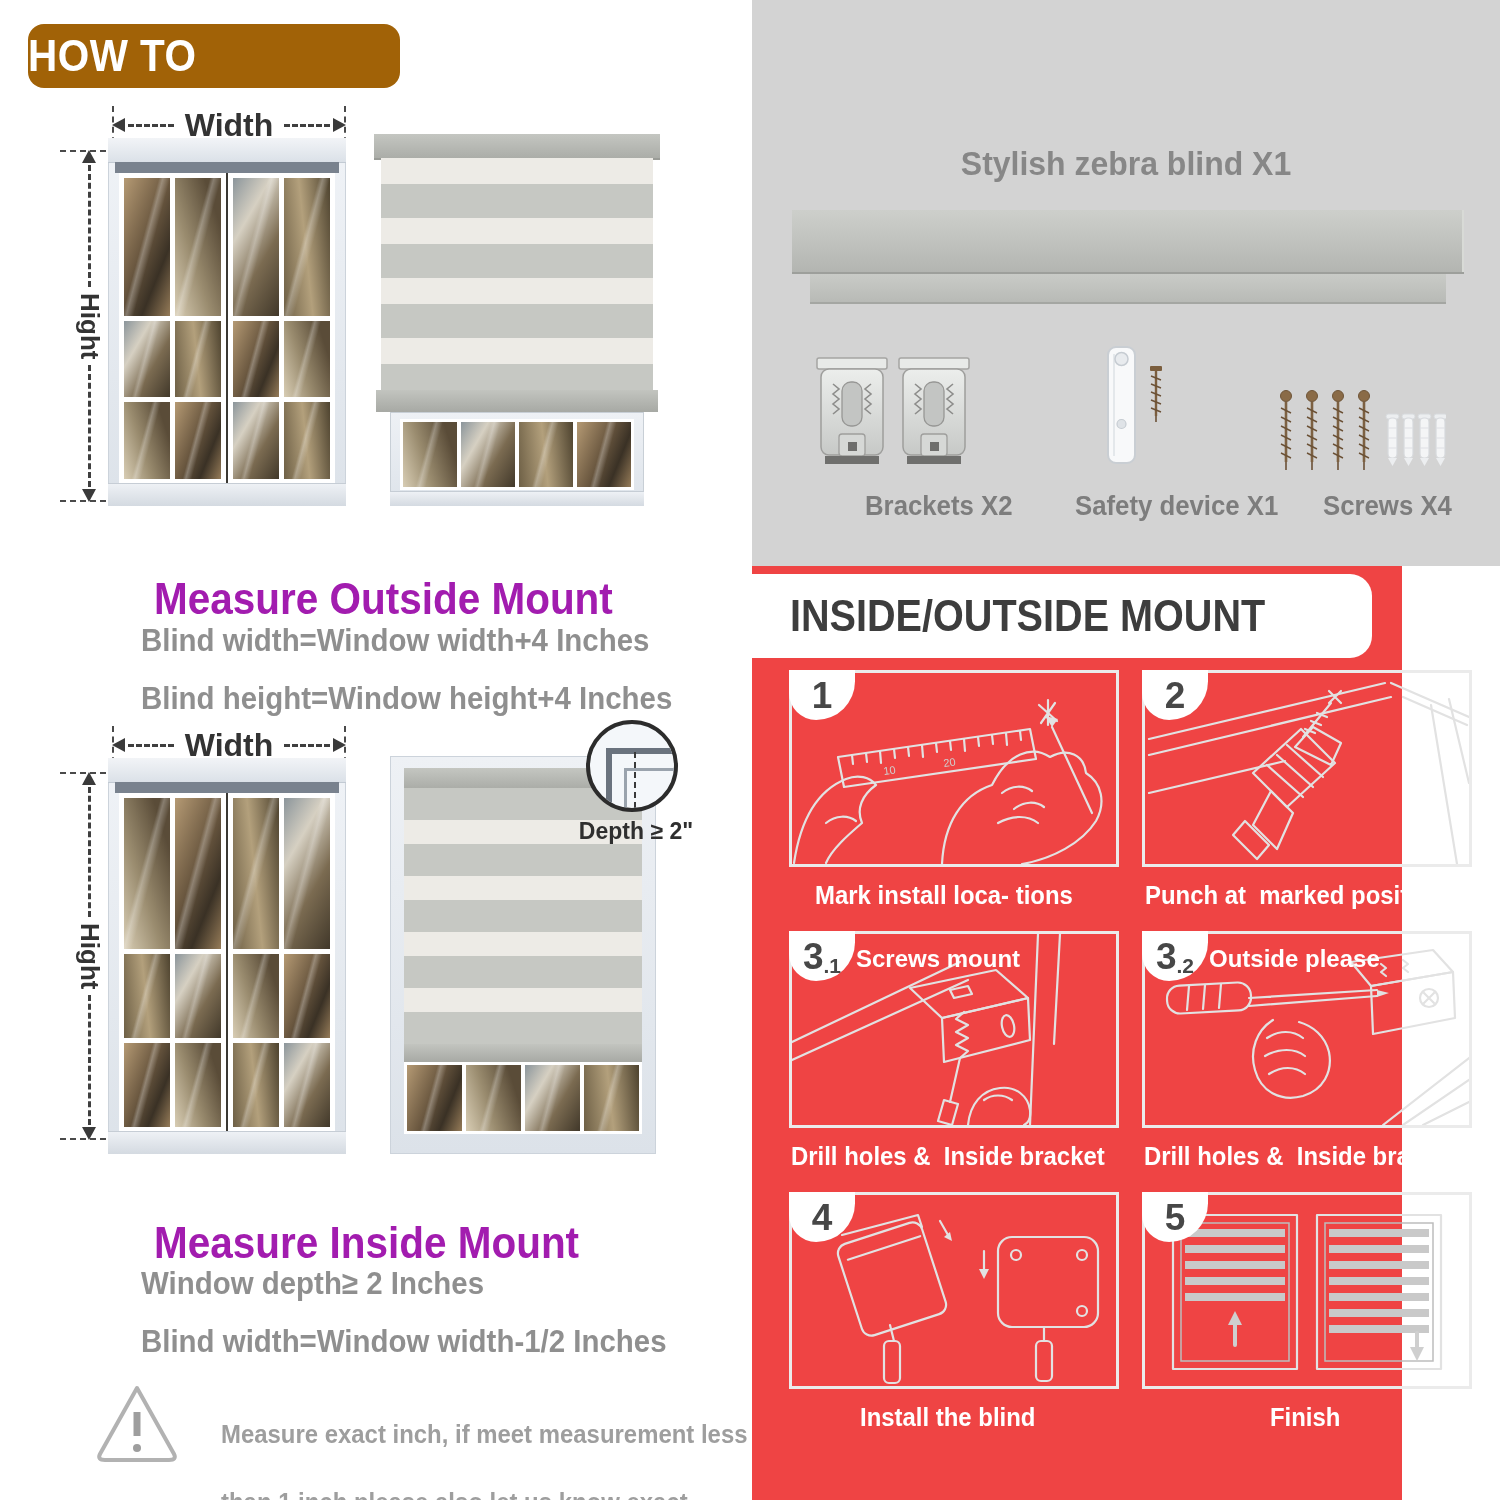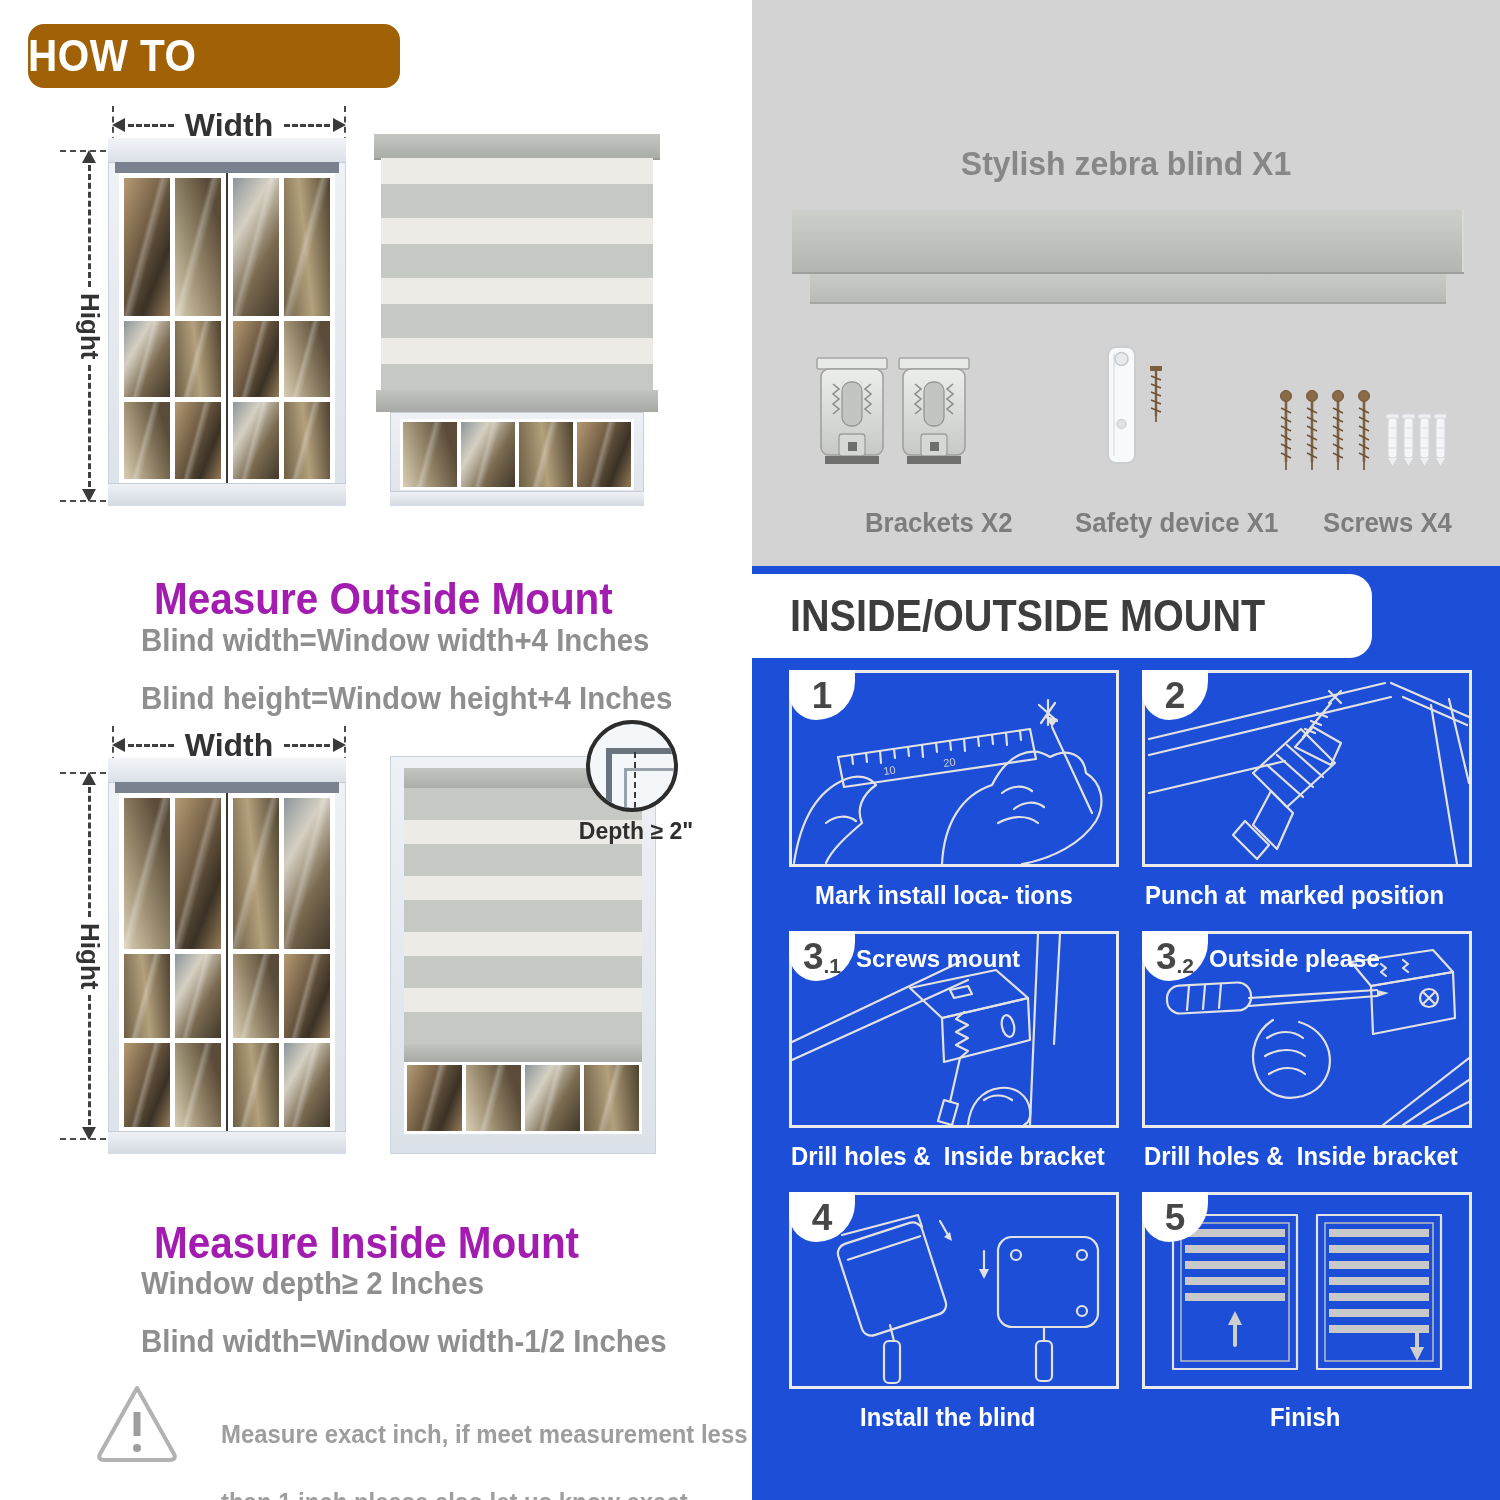--- a/index.html
+++ b/index.html
@@ -80,24 +80,24 @@
   .warn-lines{color:#9e9e9e;font-size:26px;font-weight:bold;line-height:34px;white-space:pre;}
 
   
   .included{left:752px;top:0;width:748px;height:566px;background:#d3d3d3;}
   .hdr-white{left:0;top:14px;width:524px;height:78px;background:#ffffff;border-radius:0 24px 24px 0;
              color:#c7c7c7;font-size:44px;font-weight:bold;line-height:78px;padding-left:38px;letter-spacing:.5px;box-sizing:border-box;}
   .blind-label{left:0;top:144px;width:748px;text-align:center;color:#878787;font-size:34px;font-weight:bold;}
   .headrail-main{left:40px;top:210px;width:672px;height:62px;background:linear-gradient(180deg,#cdcfcb,#bfc1bd 55%,#b3b5b1);
                  border-bottom:2px solid #9d9f9b;box-shadow:-2px 0 0 #d8dad6 inset;}
   .headrail-low{left:58px;top:274px;width:636px;height:28px;background:linear-gradient(180deg,#c9cbc7,#b8bab6);border-bottom:2px solid #a4a6a2;}
-  .item-label{top:475px;color:#7d7d7d;font-size:28px;font-weight:bold;white-space:pre;}
-
-  
-  .mount{left:752px;top:566px;width:748px;height:934px;background:#1d4ed8;}
+  .item-label{top:458px;color:#7d7d7d;font-size:28px;font-weight:bold;white-space:pre;}
+
+  
+  .mount{left:752px;top:566px;width:650px;height:934px;background:#ef4444;}
   .hdr-white2{left:0;top:8px;width:620px;height:84px;background:#ffffff;border-radius:0 22px 22px 0;
               color:#3d3d3d;font-size:45px;font-weight:bold;line-height:84px;padding-left:38px;box-sizing:border-box;}
   .hdr-white2 .cond{transform:scaleX(.88);}
   .steps-grid{left:37px;top:104px;width:694px;display:grid;grid-template-columns:330px 330px;column-gap:23px;row-gap:20px;}
   .panel{position:relative;height:197px;border:3px solid #ebebeb;box-sizing:border-box;}
   .badge{position:absolute;top:-3px;left:-3px;min-width:52px;height:50px;padding:0 7px;background:#ffffff;border-radius:0 0 40px 0;
          border-bottom-left-radius:28px;display:flex;align-items:center;justify-content:center;}
   .badge .n{color:#474747;font-size:37px;font-weight:bold;line-height:1;}
   .badge .s{color:#474747;font-size:21px;font-weight:bold;line-height:1;align-self:flex-end;padding-bottom:5px;}
   .ptitle{position:absolute;left:64px;top:11px;color:#ffffff;font-size:24px;font-weight:bold;white-space:pre;}

